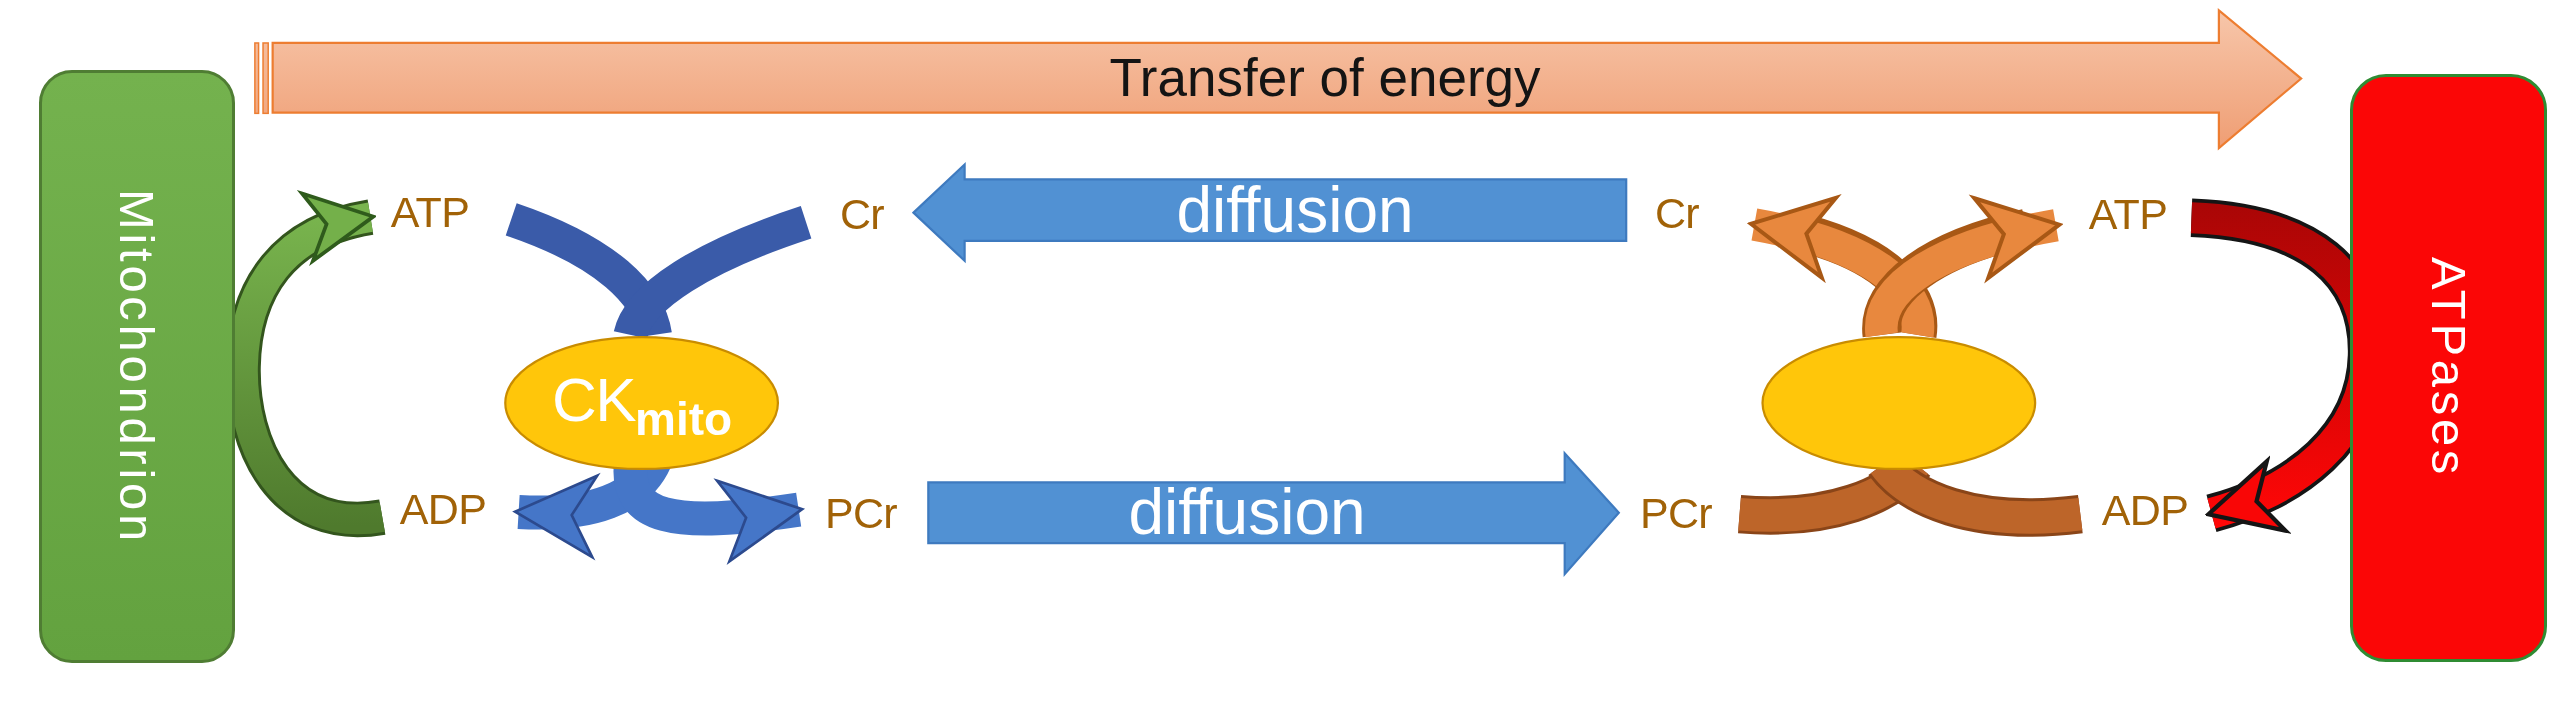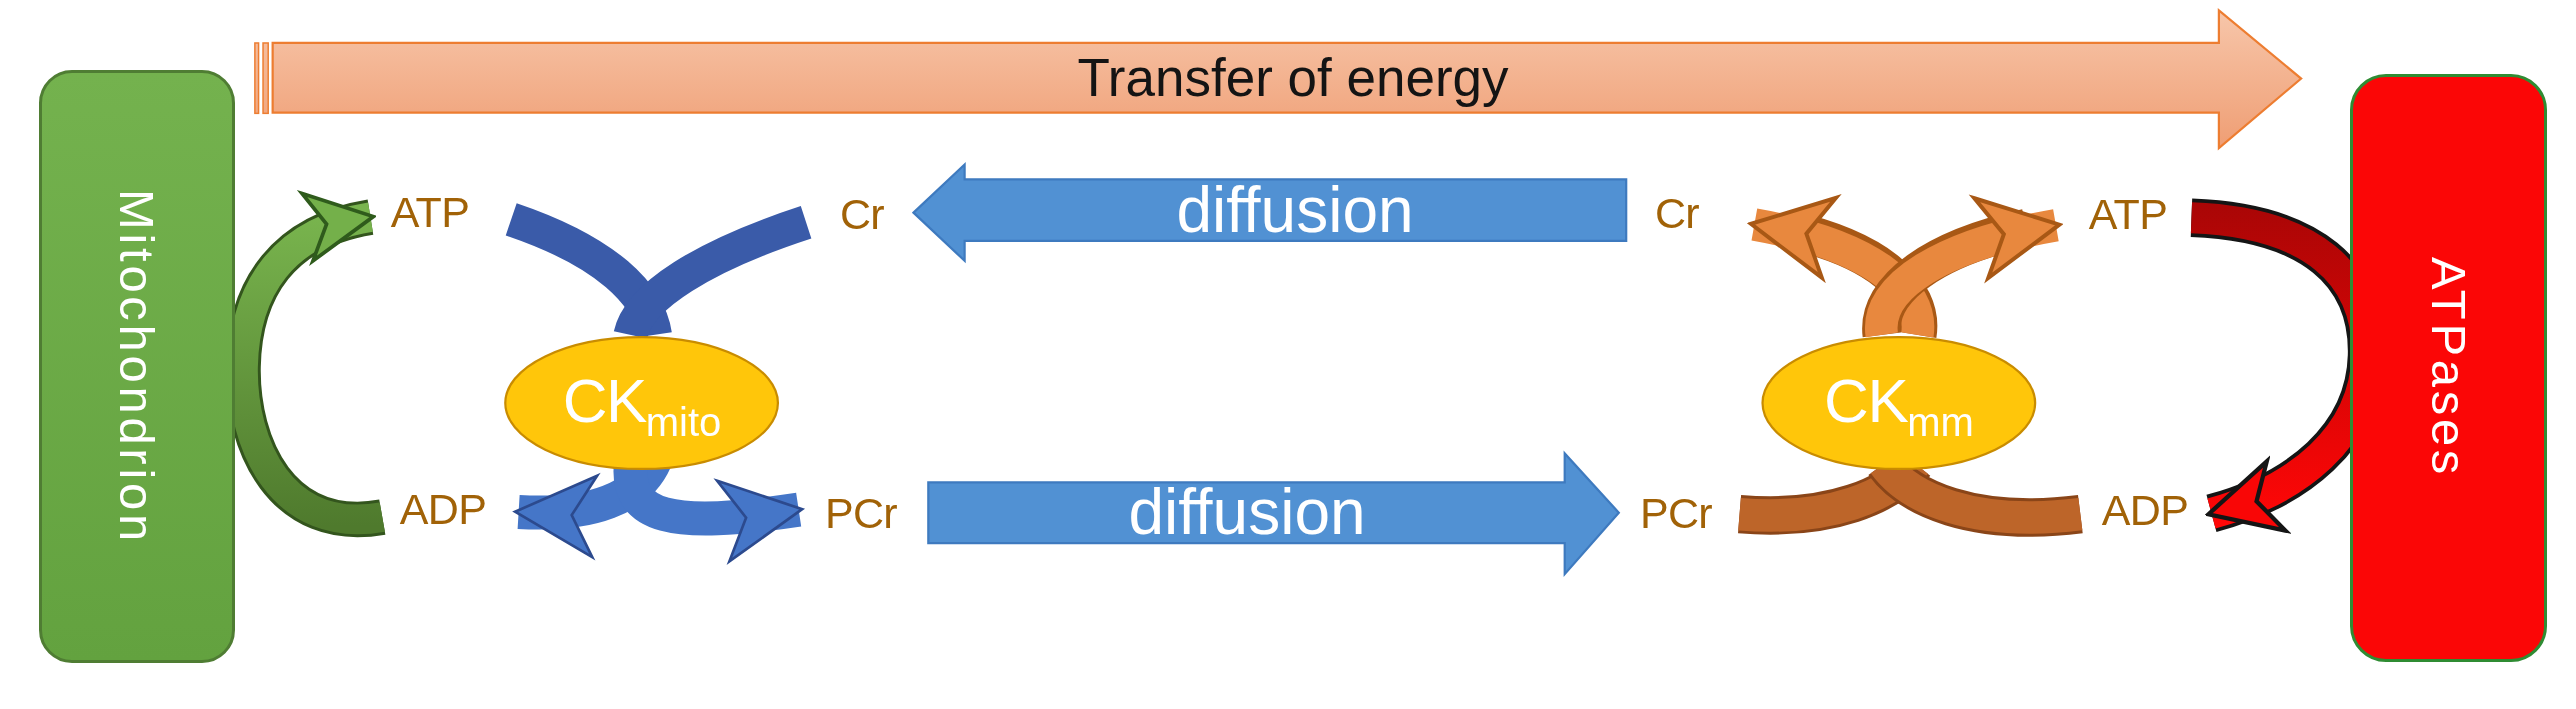--- a/index.html
+++ b/index.html
@@ -1,24 +1,24 @@
 <!DOCTYPE html>
 <html style="font-size:12px"><head>
 <meta charset="utf-8">
 <style>
   html,body{margin:0;padding:0;background:#ffffff;}
   #stage{position:relative;width:2576px;height:709px;background:#ffffff;overflow:hidden;
          font-family:"Liberation Sans", sans-serif;}
   #diagram-svg{position:absolute;left:0;top:0;}
   .lbl{position:absolute;transform:translate(-50%,-50%);white-space:nowrap;
        color:#a16207;font-size:43px;font-weight:500;letter-spacing:-0.7px;}
-  .banner-lbl{font-size:53px;font-weight:500;color:#141414;letter-spacing:0;}
+  .banner-lbl{font-size:53px;font-weight:500;color:#141414;letter-spacing:0;margin-left:32px;}
   .diff-lbl{color:#ffffff;font-size:64px;font-weight:500;letter-spacing:0;}
   .enz{color:#ffffff;font-weight:500;font-size:62px;letter-spacing:-1.5px;}
-  .enz sub{font-size:40px;letter-spacing:0;}
+  .enz sub{font-size:46px;letter-spacing:0;font-weight:bold;}
   .box{position:absolute;display:flex;align-items:center;justify-content:center;}
   .box-green{left:39px;top:70px;width:196px;height:593px;border-radius:33px;
      background:linear-gradient(180deg,#74B24E,#63A23F);border:3.7px solid #4F7D33;box-sizing:border-box;}
   .box-red{left:2350px;top:74px;width:197px;height:588px;border-radius:36px;
      background:#FB0606;border:3px solid #2F8C33;box-sizing:border-box;}
   .vtext{writing-mode:vertical-rl;text-orientation:mixed;color:#ffffff;
      font-size:49px;letter-spacing:3.7px;font-weight:400;}
 </style>
 </head>
 <body>
@@ -102,18 +102,15 @@
   <div class="lbl" style="left:861px;top:513px;">PCr</div>
 
   <div class="lbl" style="left:1677px;top:213px;">Cr</div>
   <div class="lbl" style="left:2128px;top:214px;">ATP</div>
   <div class="lbl" style="left:1676px;top:513px;">PCr</div>
   <div class="lbl" style="left:2145px;top:510px;">ADP</div>
 
   <div class="lbl enz" style="left:642px;top:405px;">
     <span>CK</span><sub>mito</sub>
   </div>
-  <div class="lbl enz" style="left:1899px;top:405px;">
-    <span>CK</span><sub>mm</sub>
-  </div>
 
 </div>
 
 
 </body></html>

